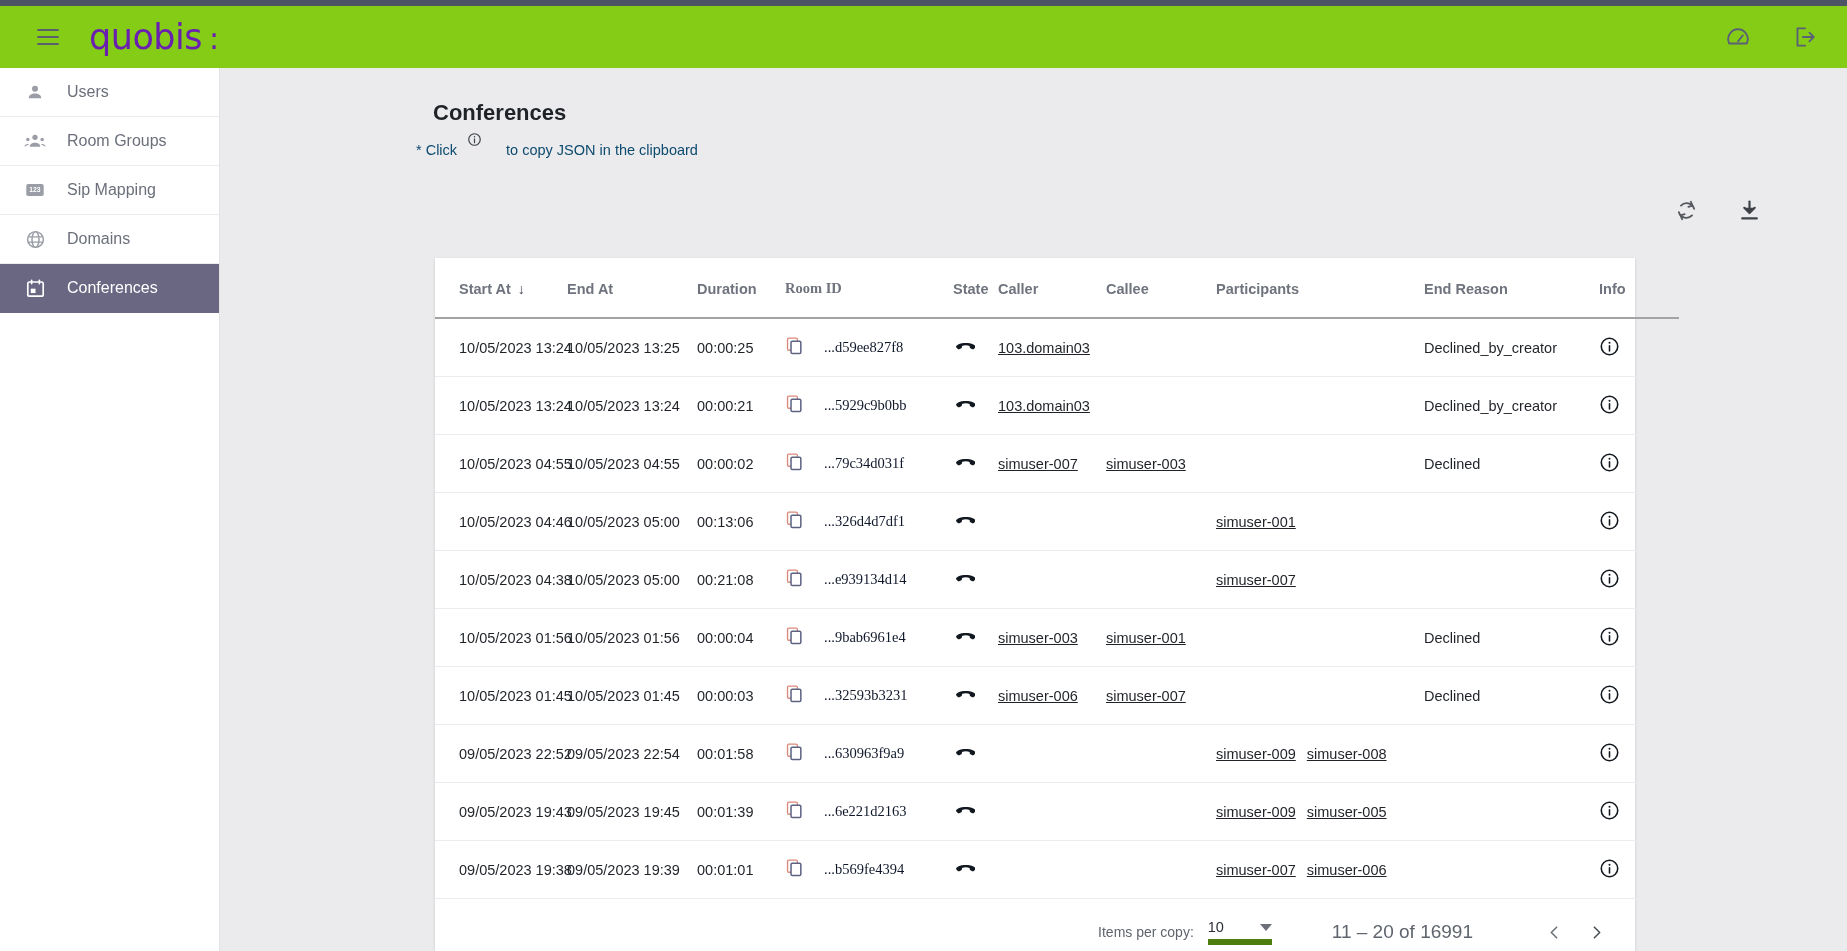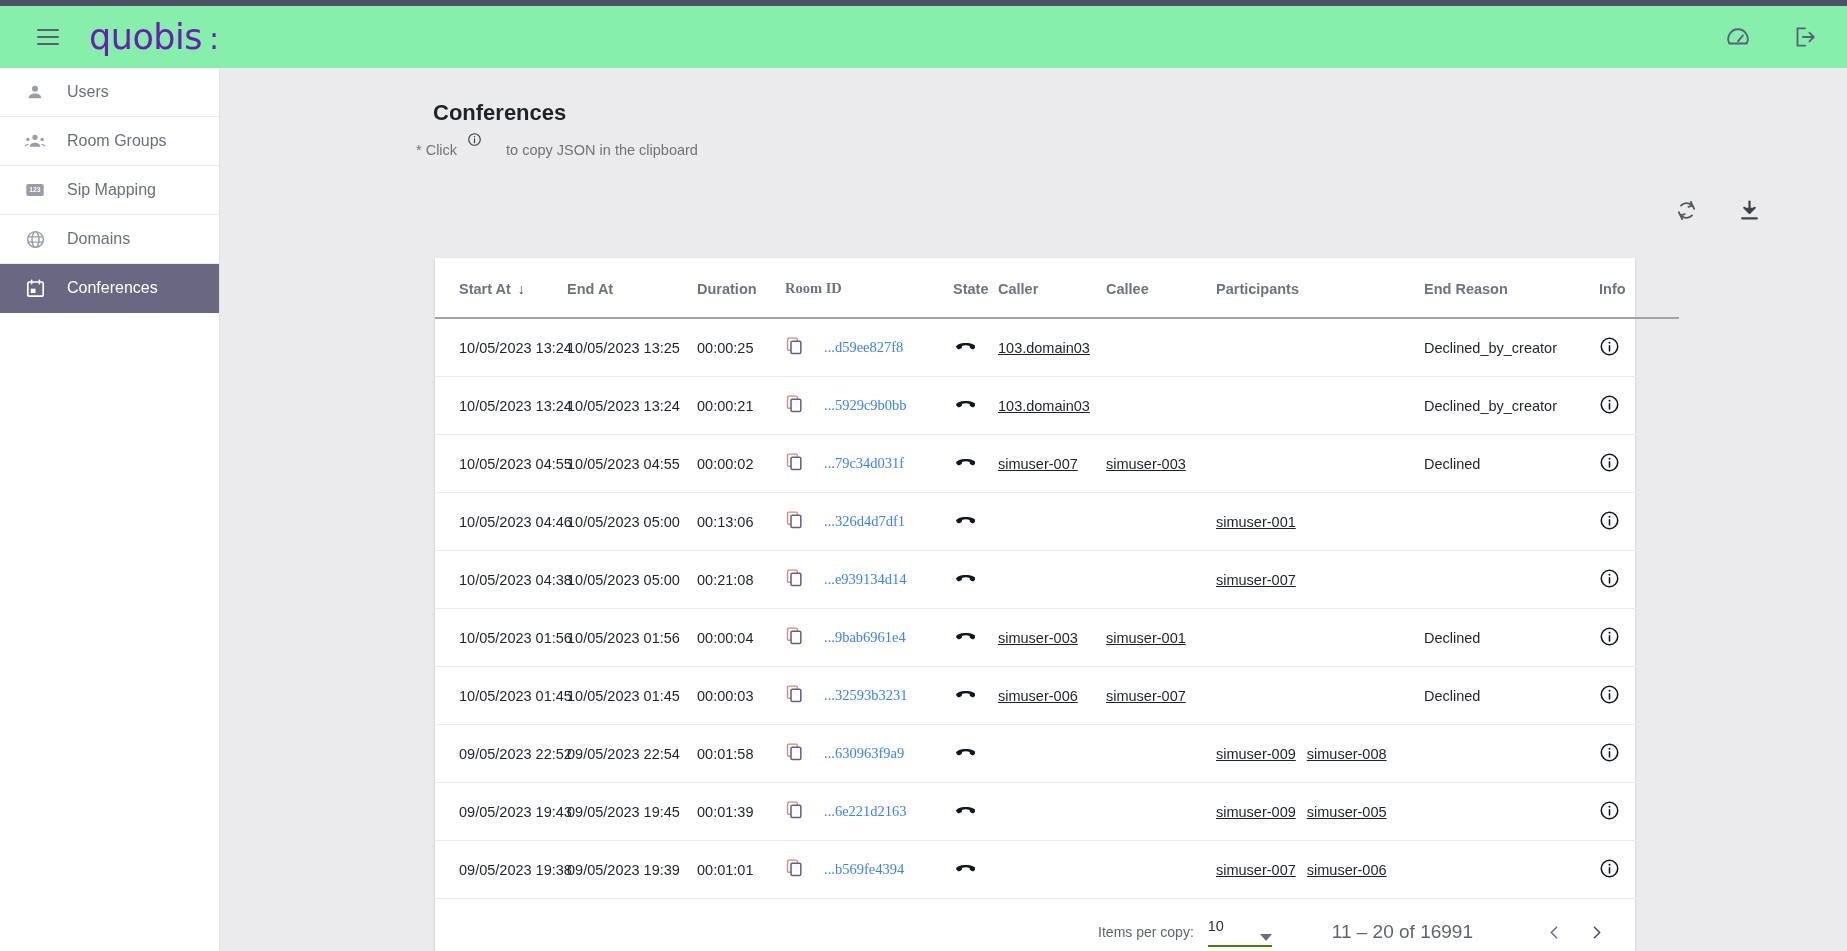--- a/index.html
+++ b/index.html
@@ -18,21 +18,21 @@
   
   .topstrip {
     position: absolute; top: 0; left: 0;
     width: 1847px; height: 6px;
     background: #4c5364;
   }
   
   .topbar {
     position: absolute; top: 6px; left: 0;
     width: 1847px; height: 62px;
-    background: #86efac;
+    background: #84cc16;
     display: flex; align-items: center;
   }
   .hamburger {
     width: 22px; height: 16px;
     margin-left: 37px;
     display: flex; flex-direction: column; justify-content: space-between;
     cursor: pointer;
   }
   .hamburger span {
     display: block; height: 2px; width: 100%;
@@ -95,21 +95,21 @@
     background: #ebebed;
     overflow: hidden;
   }
   .page-title {
     position: absolute; top: 32px; left: 213px;
     font-size: 22px; font-weight: 700;
     color: #1f2328;
   }
   .subtitle {
     position: absolute; top: 73px; left: 196px;
-    font-size: 14.5px; color: #737373;
+    font-size: 14.5px; color: #0c4a6e;
     display: flex; align-items: center;
   }
   .subtitle .sub-ico {
     margin: 0 24px 0 10px;
     position: relative; top: -9px;
   }
   .table-actions {
     position: absolute; top: 130px; right: 85px;
     display: flex; align-items: center; gap: 38px;
   }
@@ -157,47 +157,46 @@
   .c-info   { width: 80px; }
   th.c-start { padding-left: 24px; }
   .sort-arrow {
     display: inline-block;
     margin-left: 7px;
     color: #3a3f48;
     font-size: 14px;
   }
   .room-cell { display: flex; align-items: center; }
   .copy-ico { margin-right: 20px; cursor: pointer; flex-shrink: 0; }
-  .room-id { color: #3b82f6; }
+  .room-id { color: #0f172a; }
   .link {
     color: #1f2328;
     text-decoration: underline;
     cursor: pointer;
   }
   .parts { display: flex; gap: 11px; }
   .info-ico { cursor: pointer; display: inline-flex; }
   .state-ico { display: inline-flex; align-items: center; }
   
   .paginator {
     height: 66px;
     display: flex; align-items: center; justify-content: flex-end;
     padding-right: 22px;
     font-size: 14px;
     color: #5f646d;
     gap: 0;
   }
   .ipp-label { margin-right: 14px; }
   .ipp-select {
-    display: flex; 
-    border-bottom: 2px solid #4d7c0f;
+    display: flex; align-items: center;
+    border-bottom: 6px solid #4d7c0f;
     padding-bottom: 4px;
     min-width: 64px;
     cursor: pointer;
     margin-right: 60px;
-    flex-direction: column;
   }
   .ipp-value { color: #2b2f36; font-size: 14.5px; }
   .ipp-caret {
     margin-left: auto;
     width: 0; height: 0;
     border-left: 6px solid transparent;
     border-right: 6px solid transparent;
     border-top: 7px solid #6b6f78;
   }
   .range { margin-right: 56px; color: #5f646d; font-size: 19px; }

